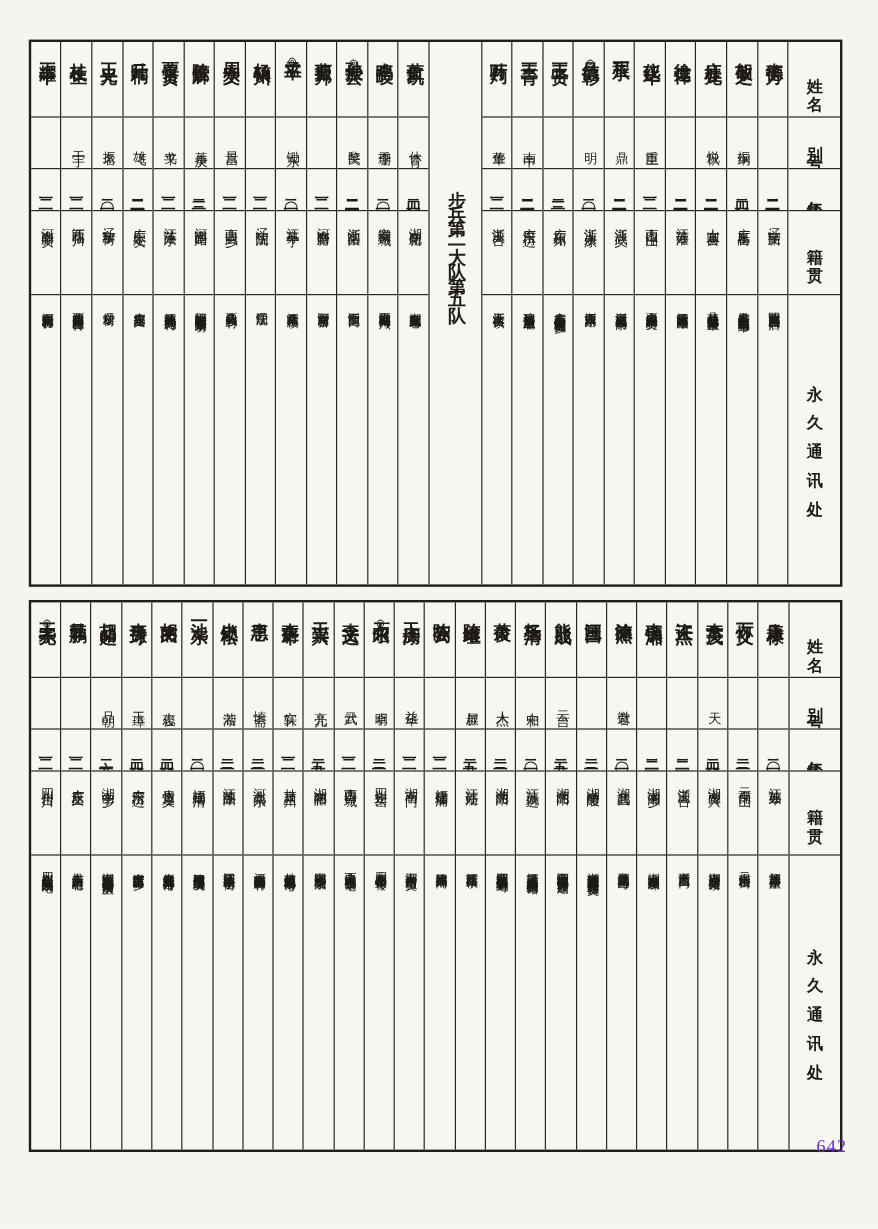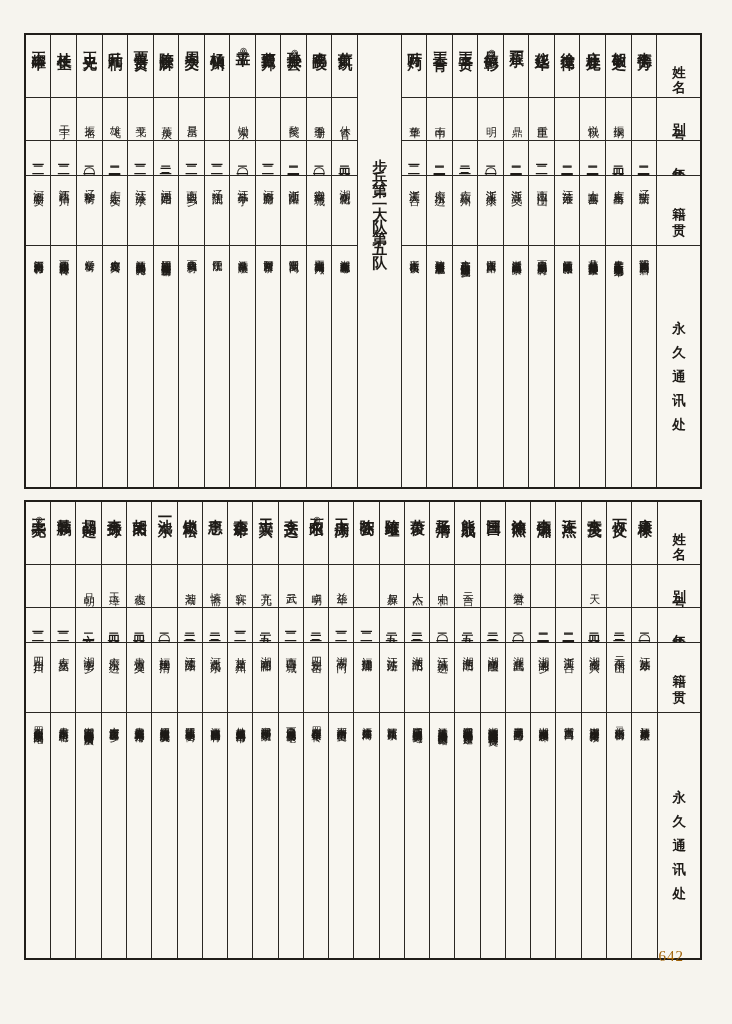--- a/index.html
+++ b/index.html
@@ -29,21 +29,21 @@
   .mark{font-size:8px;margin-top:2px;color:#2a2723;}
   .header-col .cell{align-items:center;}
   .h-label{font-size:13.5px;font-weight:700;}
   .h-name{letter-spacing:15px;}
   .h-alias{letter-spacing:8px;}
   .h-age{letter-spacing:2px;}
   .h-native{letter-spacing:17px;}
   .h-addr{letter-spacing:24px;}
   .section-col .cell{border-bottom:none;height:100%;align-items:flex-start;padding-top:112px;}
   .section-text{font-size:15px;font-weight:700;letter-spacing:12px;}
-  .page-number{position:absolute;right:48px;top:948px;font-size:15px;color:#a16207;
+  .page-number{position:absolute;right:26px;top:948px;font-size:15px;color:#6d28d9;
         font-family:"Liberation Serif", serif;letter-spacing:1px;}
 </style>
 </head>
 <body>
 
 <div class="page">
   <div class="table-block" id="table-top">
       <div class="col header-col">
         <div class="cell c-name">
           <span class="vt h-label h-name">姓名</span>

